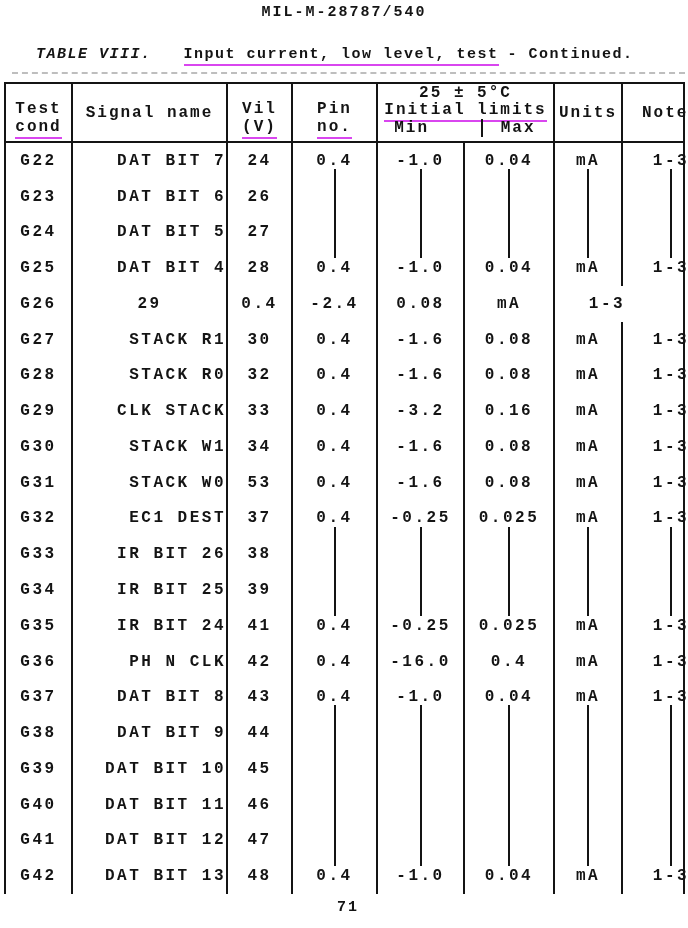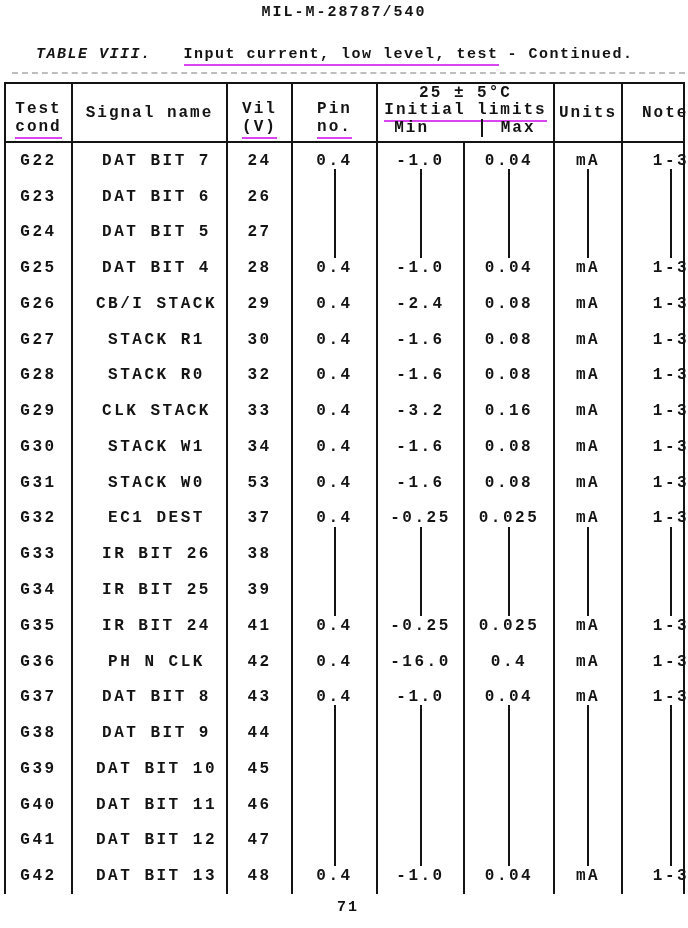--- a/index.html
+++ b/index.html
@@ -42,21 +42,21 @@
   .th.group{grid-column:5/7;justify-content:flex-start;padding:1px 0 4px 0;}
   .th.group .temp{line-height:17px;letter-spacing:2px;}
   .th.group .limits{line-height:17px;}
   .th.group .minmax{flex:1;display:flex;align-self:stretch;align-items:center;}
   .th.group .mincell{flex:87;}
   .th.group .maxcell{flex:90;border-left:2px solid #141414;align-self:stretch;
                      display:flex;align-items:center;justify-content:center;margin-left:36px;}
   .tbody{height:751px;display:grid;grid-template-rows:repeat(21,1fr);}
   .td{display:flex;align-items:center;justify-content:center;
       font-size:16px;letter-spacing:2.5px;white-space:nowrap;}
-  .td.signal{justify-content:center;padding-left:14px;}
+  .td.signal{justify-content:flex-end;padding-left:14px;}
   .vline{position:absolute;left:50%;margin-left:-1px;width:2px;background:#141414;}
   .vline.full{top:0;bottom:0;}
   .vline.down{top:26px;bottom:0;}
   .vline.up{top:0;height:8px;}
   .page-num{
     position:absolute;top:899px;left:8px;right:0;text-align:center;
     font-size:15px;letter-spacing:2px;
   }
 </style>
 </head>
@@ -216,23 +216,20 @@
           </div>
           <div class="td notes">
             <span>1-3</span>
             <div class="vline up"></div>
           </div>
         </div>
         <div class="tr">
           <div class="td cond">
             <span>G26</span>
           </div>
-          <div class="td signal">
-            <span>CB/I STACK</span>
-          </div>
           <div class="td pin">
             <span>29</span>
           </div>
           <div class="td vil">
             <span>0.4</span>
           </div>
           <div class="td min">
             <span>-2.4</span>
           </div>
           <div class="td max">

